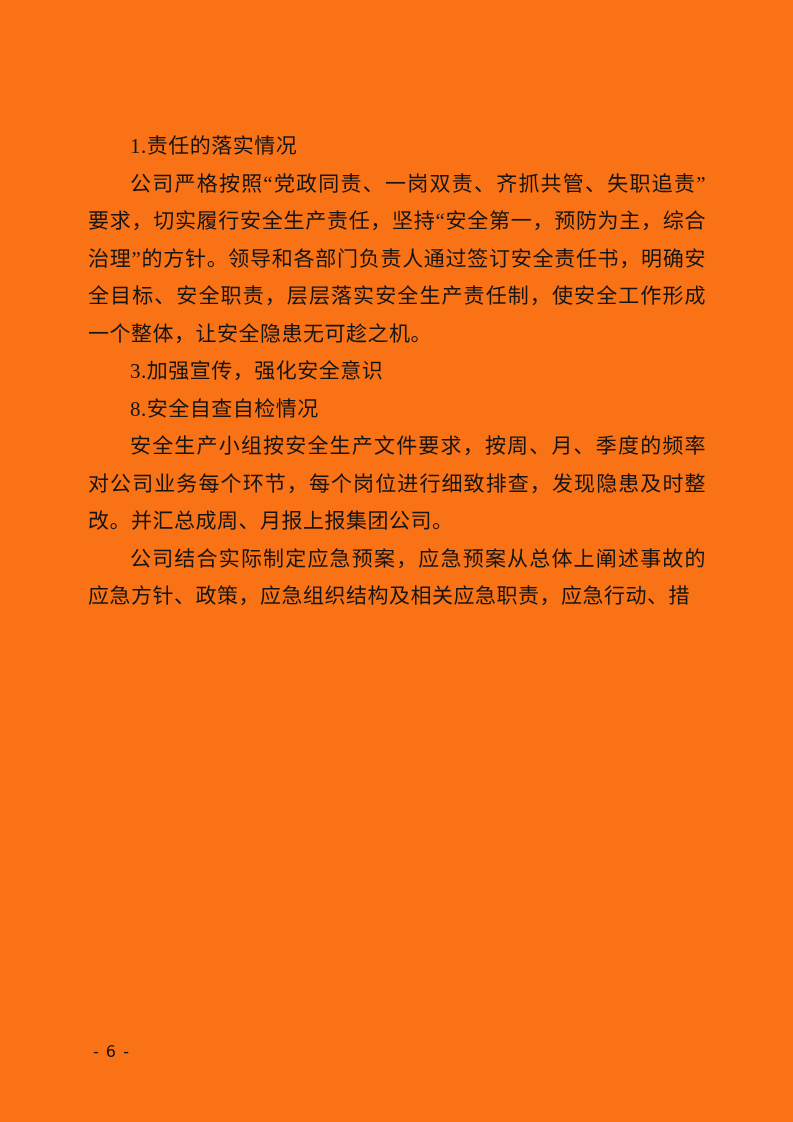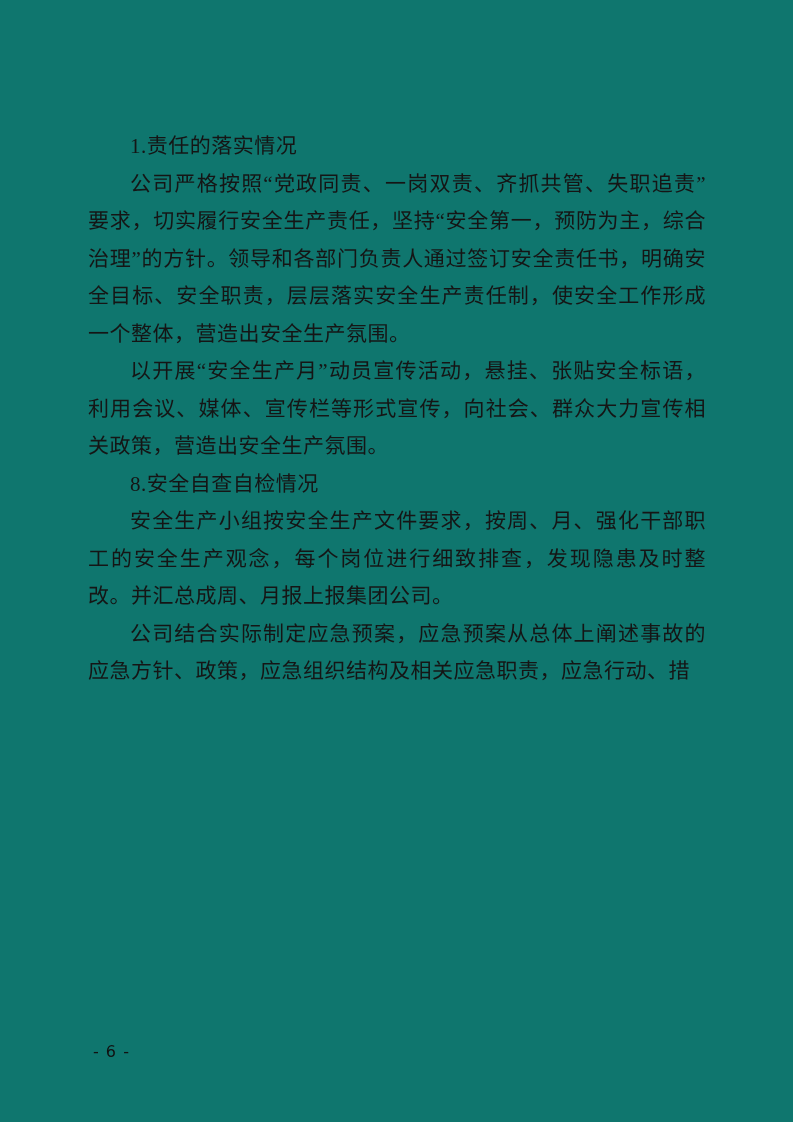--- a/index.html
+++ b/index.html
@@ -4,21 +4,21 @@
 <style>
   html, body {
     margin: 0;
     padding: 0;
     background: #ffffff;
   }
   .page {
     position: relative;
     width: 793px;
     height: 1122px;
-    background: #0f766e;
+    background: #f97316;
     overflow: hidden;
     font-family: "Liberation Serif", "DejaVu Serif", serif;
     color: #151515;
   }
   .doc-body {
     position: absolute;
     left: 88px;
     top: 128px;
     width: 618px;
     text-align: justify;
@@ -42,20 +42,20 @@
     letter-spacing: 1px;
     white-space: pre;
   }
 </style>
 </head>
 <body>
 
 <div class="page">
   <div class="doc-body">
       <p>1.责任的落实情况</p>
-      <p>公司严格按照“党政同责、一岗双责、齐抓共管、失职追责”要求，切实履行安全生产责任，坚持“安全第一，预防为主，综合治理”的方针。领导和各部门负责人通过签订安全责任书，明确安全目标、安全职责，层层落实安全生产责任制，使安全工作形成一个整体，营造出安全生产氛围。</p>
-      <p>以开展“安全生产月”动员宣传活动，悬挂、张贴安全标语，利用会议、媒体、宣传栏等形式宣传，向社会、群众大力宣传相关政策，营造出安全生产氛围。</p>
+      <p>公司严格按照“党政同责、一岗双责、齐抓共管、失职追责”要求，切实履行安全生产责任，坚持“安全第一，预防为主，综合治理”的方针。领导和各部门负责人通过签订安全责任书，明确安全目标、安全职责，层层落实安全生产责任制，使安全工作形成一个整体，让安全隐患无可趁之机。</p>
+      <p>3.加强宣传，强化安全意识</p>
       <p>8.安全自查自检情况</p>
-      <p>安全生产小组按安全生产文件要求，按周、月、强化干部职工的安全生产观念，每个岗位进行细致排查，发现隐患及时整改。并汇总成周、月报上报集团公司。</p>
+      <p>安全生产小组按安全生产文件要求，按周、月、季度的频率对公司业务每个环节，每个岗位进行细致排查，发现隐患及时整改。并汇总成周、月报上报集团公司。</p>
       <p>公司结合实际制定应急预案，应急预案从总体上阐述事故的应急方针、政策，应急组织结构及相关应急职责，应急行动、措</p>
     </div>
   <div class="page-number">- 6 -</div>
 </div>
 
 </body></html>

